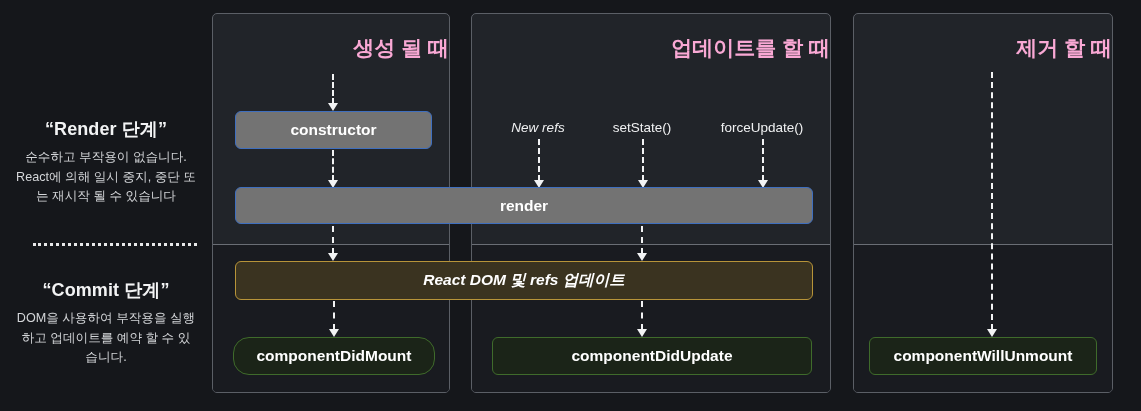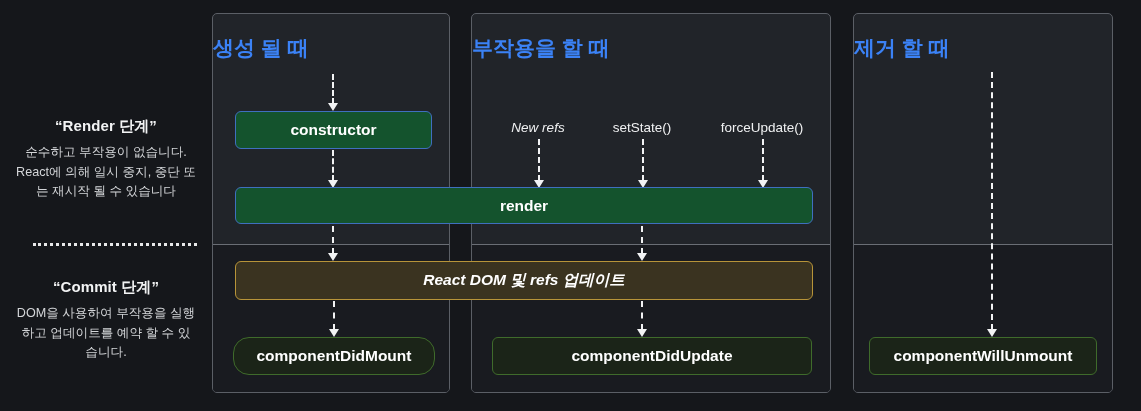--- a/index.html
+++ b/index.html
@@ -19,21 +19,21 @@
 
   
   .legend {
     position: absolute;
     left: 0;
     width: 212px;
     text-align: center;
     color: #e9eaec;
   }
   .legend-title {
-    font-size: 15px;
+    font-size: 18px;
     font-weight: bold;
     color: #f2f3f4;
     letter-spacing: .1px;
   }
   .legend-body {
     margin-top: 7px;
     font-size: 12.6px;
     line-height: 1.56;
     color: #d4d6d9;
     padding: 0 16px;
@@ -62,24 +62,24 @@
   }
   .col-mount  { left: 212px;  width: 238px; }
   .col-update { left: 471px;  width: 360px; }
   .col-unmount{ left: 853px;  width: 260px; padding-left: 44px; }
 
   .col-title {
     position: absolute;
     top: 20px;
     left: 0;
     width: 100%;
-    text-align: left;
+    text-align: right;
     font-size: 21px;
     font-weight: bold;
-    color: #3b82f6;
+    color: #f9a8d4;
   }
   
   .col-lower {
     position: absolute;
     left: 0;
     right: 0;
     top: 230px;
     bottom: 0;
     background: #191b20;
     border-top: 1px solid #6a6e75;
@@ -91,21 +91,21 @@
     border-radius: 6px;
     display: flex;
     align-items: center;
     justify-content: center;
     font-size: 15.5px;
     font-weight: bold;
     color: #ffffff;
     text-align: center;
     z-index: 6;
   }
-  .box-blue  { background: #14532d; border: 1.4px solid #3f6fbf; }
+  .box-blue  { background: #737373; border: 1.4px solid #3f6fbf; }
   .box-gold  { background: #3a3320; border: 1.4px solid #b79439; font-style: italic; font-weight: bold; }
   .box-green { background: #1b2418; border: 1.4px solid #3f6b2b; }
 
   .box-constructor      { left: 235px; top: 111px; width: 197px; height: 38px; }
   .box-render           { left: 235px; top: 187px; width: 578px; height: 37px; }
   .box-reactdom         { left: 235px; top: 261px; width: 578px; height: 39px; }
   .box-did-mount        { left: 233px; top: 337px; width: 202px; height: 38px; border-radius: 16px; }
   .box-did-update       { left: 492px; top: 337px; width: 320px; height: 38px; }
   .box-will-unmount     { left: 869px; top: 337px; width: 228px; height: 38px; }
 
@@ -175,21 +175,21 @@
     <div class="legend-title">“Commit 단계”</div>
     <div class="legend-body">DOM을 사용하여 부작용을 실행하고 업데이트를 예약 할 수 있습니다.</div>
   </div>
 
   <div class="col col-mount">
     <div class="col-title">생성 될 때</div>
     <div class="col-lower"></div>
   </div>
 
   <div class="col col-update">
-    <div class="col-title">부작용을 할 때</div>
+    <div class="col-title">업데이트를 할 때</div>
     <div class="col-lower"></div>
   </div>
 
   <div class="col col-unmount">
     <div class="col-title">제거 할 때</div>
     <div class="col-lower"></div>
   </div>
 
   <div class="trigger trigger-italic t-newprops">New refs</div>
   <div class="trigger t-setstate">setState()</div>

